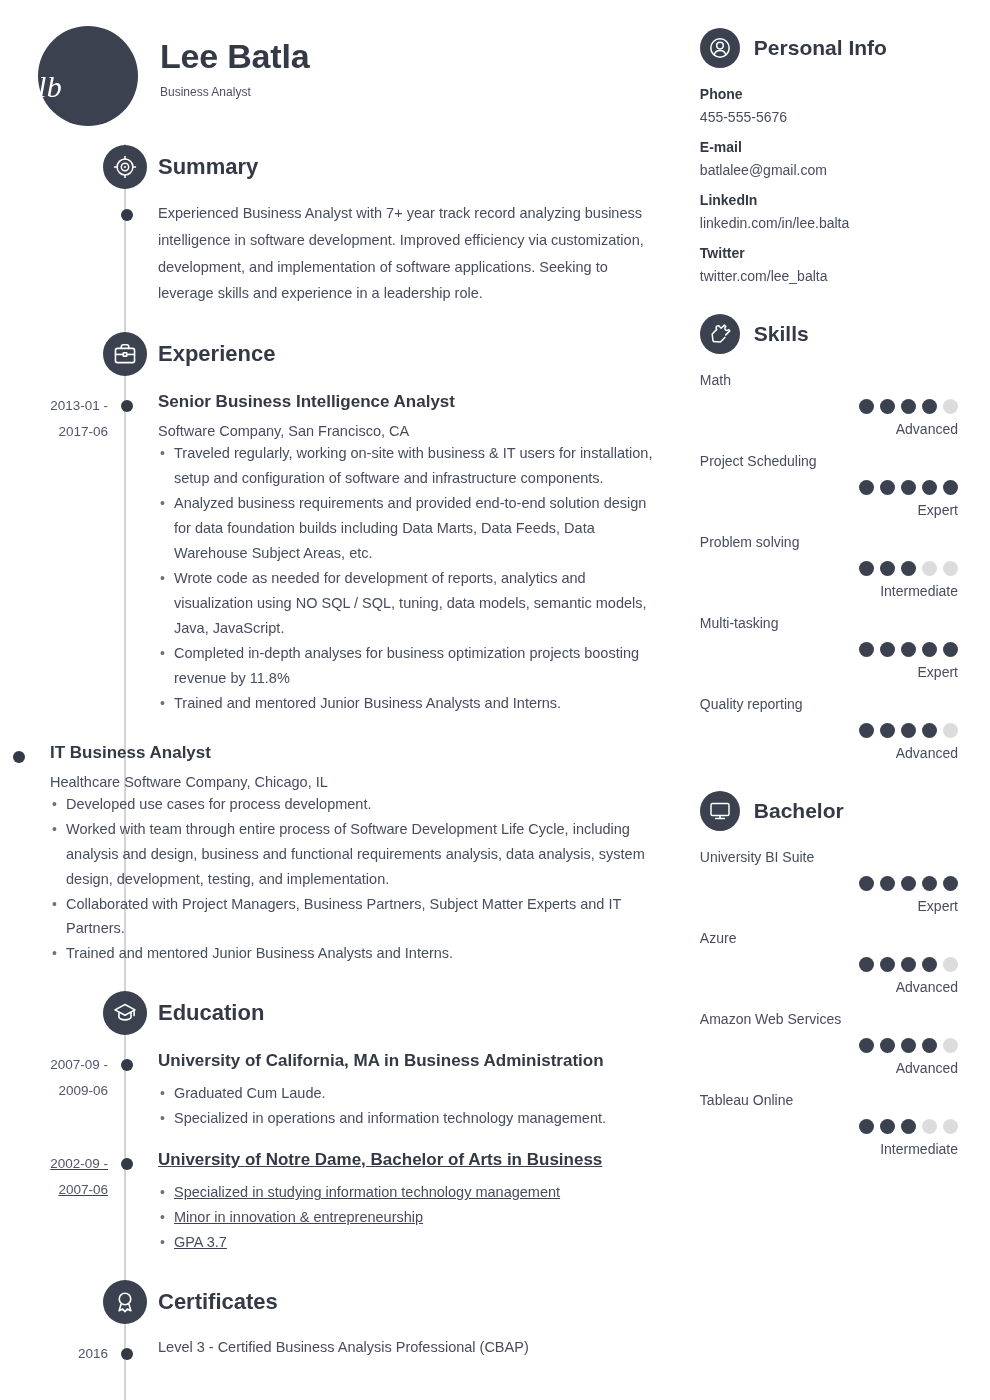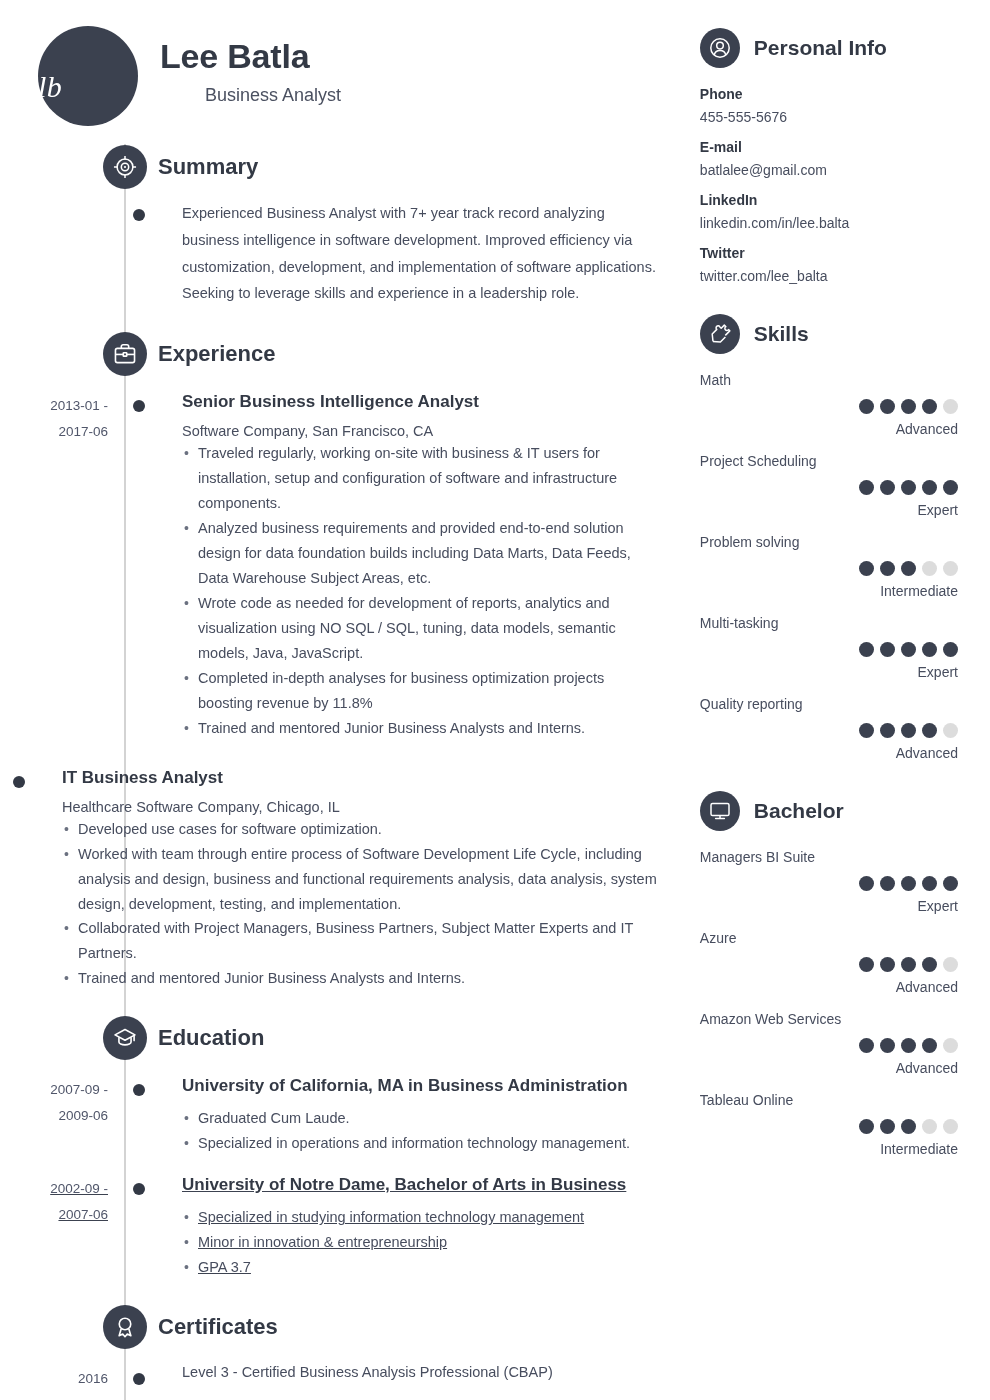--- a/index.html
+++ b/index.html
@@ -25,37 +25,37 @@
     display: flex; align-items: flex-end; justify-content: flex-start;
     flex: 0 0 100px;
   }
   .avatar-mono {
     font-family: "Liberation Serif", serif;
     font-style: italic; font-size: 30px; line-height: 1;
     padding-bottom: 24px; letter-spacing: .5px;
   }
   .name-block { padding-left: 22px; padding-top: 12px; }
   .name { font-size: 34px; font-weight: bold; color: #333945; letter-spacing: -0.2px; line-height: 1.1; margin:0; }
-  .job-title { font-size: 18px; color: #4b5161; margin-top: 10px; margin-left: 45px; }
+  .job-title { font-size: 12px; color: #4b5161; margin-top: 10px; }
 
   
   .tl { position: relative; }
   .tl-line {
     position: absolute; left: 124px; top: 0; bottom: 0;
     width: 2px; background: #d3d3d3; z-index: 0;
   }
   .sec-head { position: relative; display: flex; align-items: center; height: 46px; margin-left: 0; z-index: 2; }
   .sec-badge {
     position: absolute; left: 103px; width: 44px; height: 44px; border-radius: 50%;
     background: #3b414f; display: flex; align-items: center; justify-content: center;
   }
   .sec-badge svg { width: 26px; height: 26px; }
   .sec-title { margin-left: 158px; font-size: 22px; font-weight: bold; color: #333945; }
 
-  .entry { position: relative; display: flex; z-index: 2; gap: 12px; }
+  .entry { position: relative; display: flex; z-index: 2; }
   .dates {
     width: 108px; flex: 0 0 108px; text-align: right;
     font-size: 13.5px; color: #50566a; line-height: 1.9; padding-top: 2px;
   }
   .dot-col { width: 50px; flex: 0 0 50px; position: relative; }
   .dot {
     position: absolute; left: 13px; top: 9px;
     width: 12px; height: 12px; border-radius: 50%; background: #333945;
   }
   .body { flex: 1; padding-right: 16px; }
@@ -180,21 +180,21 @@
       <div class="gap-s"></div>
 
       <div class="entry" style="margin-top:12px;">
         <div class="dot-col">
             <div class="dot"></div>
           </div>
         <div class="body">
           <div class="entry-title">IT Business Analyst</div>
           <div class="entry-sub">Healthcare Software Company, Chicago, IL</div>
           <ul class="points">
-            <li>Developed use cases for software optimization.</li>
+            <li>Developed use cases for process development.</li>
             <li>Worked with team through entire process of Software Development Life Cycle, including analysis and design, business and functional requirements analysis, data analysis, system design, development, testing, and implementation.</li>
             <li>Collaborated with Project Managers, Business Partners, Subject Matter Experts and IT Partners.</li>
             <li>Trained and mentored Junior Business Analysts and Interns.</li>
           </ul>
         </div>
       </div>
 
       <div class="gap-m"></div>
 
       <div class="sec-head">
@@ -373,21 +373,21 @@
             <rect x="3" y="4.4" width="18" height="12.2" rx="1.6"></rect>
             <line x1="12" y1="16.6" x2="12" y2="19.4"></line>
             <line x1="7.6" y1="19.6" x2="16.4" y2="19.6" stroke-linecap="round"></line>
           </svg>
         </div>
         <div class="r-title">Bachelor</div>
       </div>
 
       <div id="software-list">
           <div class="rate-item">
-            <div class="rate-name">Managers BI Suite</div>
+            <div class="rate-name">University BI Suite</div>
             <div class="rate-dots">
               <span class="rd on"></span>
               <span class="rd on"></span>
               <span class="rd on"></span>
               <span class="rd on"></span>
               <span class="rd on"></span>
             </div>
             <div class="rate-level">Expert</div>
           </div>
           <div class="rate-item">

